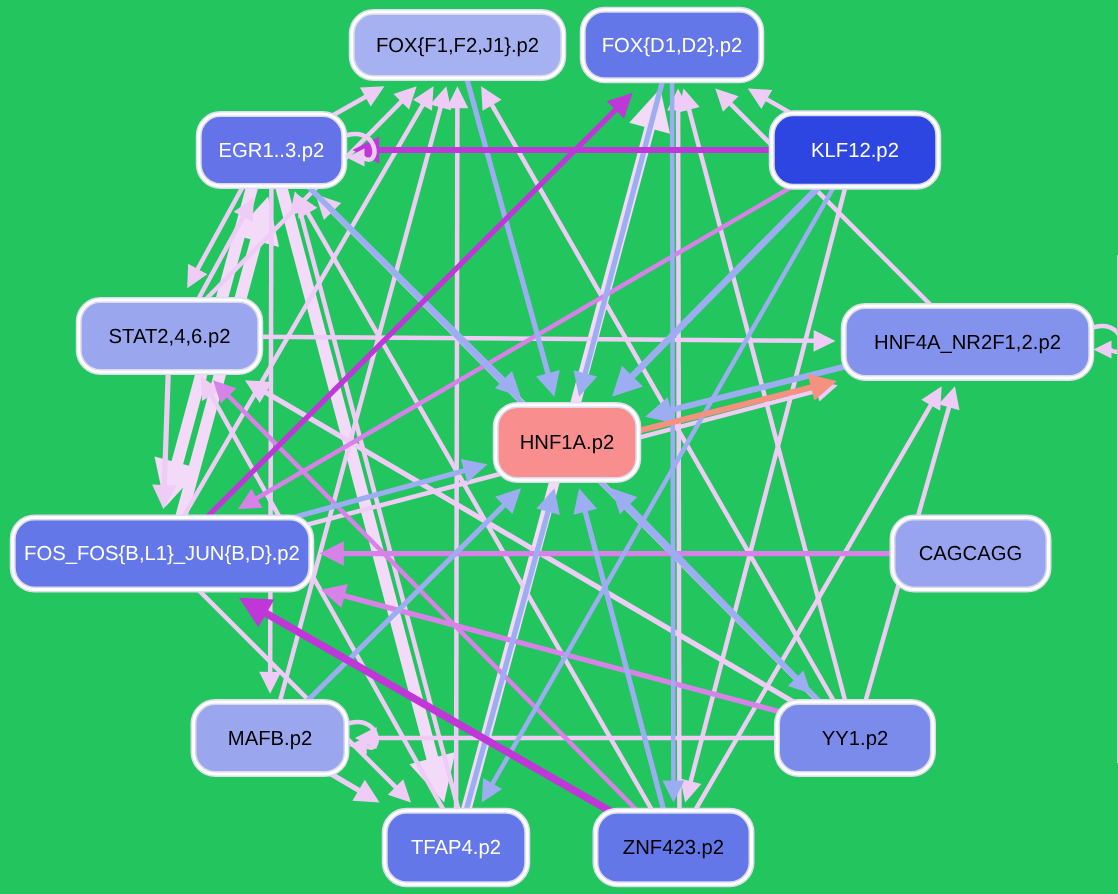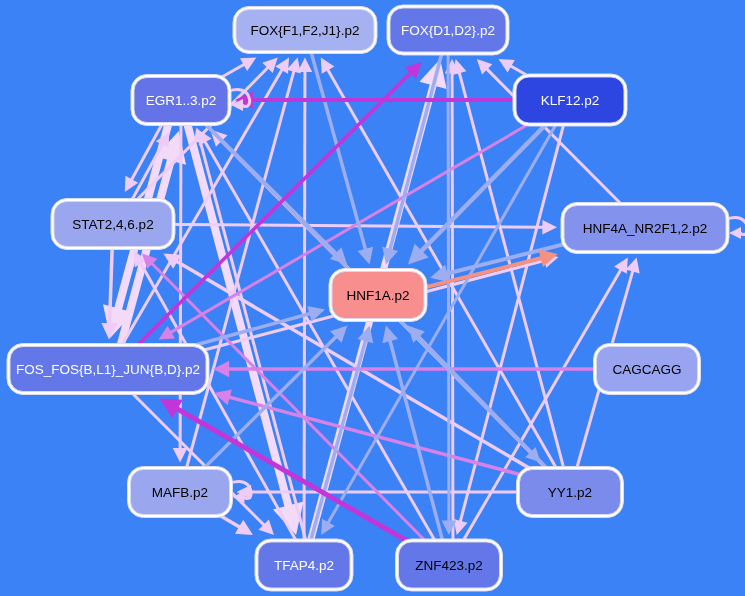--- a/index.html
+++ b/index.html
@@ -1,19 +1,19 @@
 <!DOCTYPE html>
 <html><head>
 <meta charset="utf-8">
 <style>
   html, body { margin: 0; padding: 0; background: #ffffff; }
   .stage {
     position: relative;
     width: 745px; height: 596px;
-    background: #3b82f6;
+    background: #22c55e;
     overflow: hidden;
     font-family: "Liberation Sans", sans-serif;
   }
   svg { display: block; }
   .node-rect {
     stroke: #d9d9ea;
     stroke-width: 1;
   }
   .node-label {
     font-family: "Liberation Sans", sans-serif;

